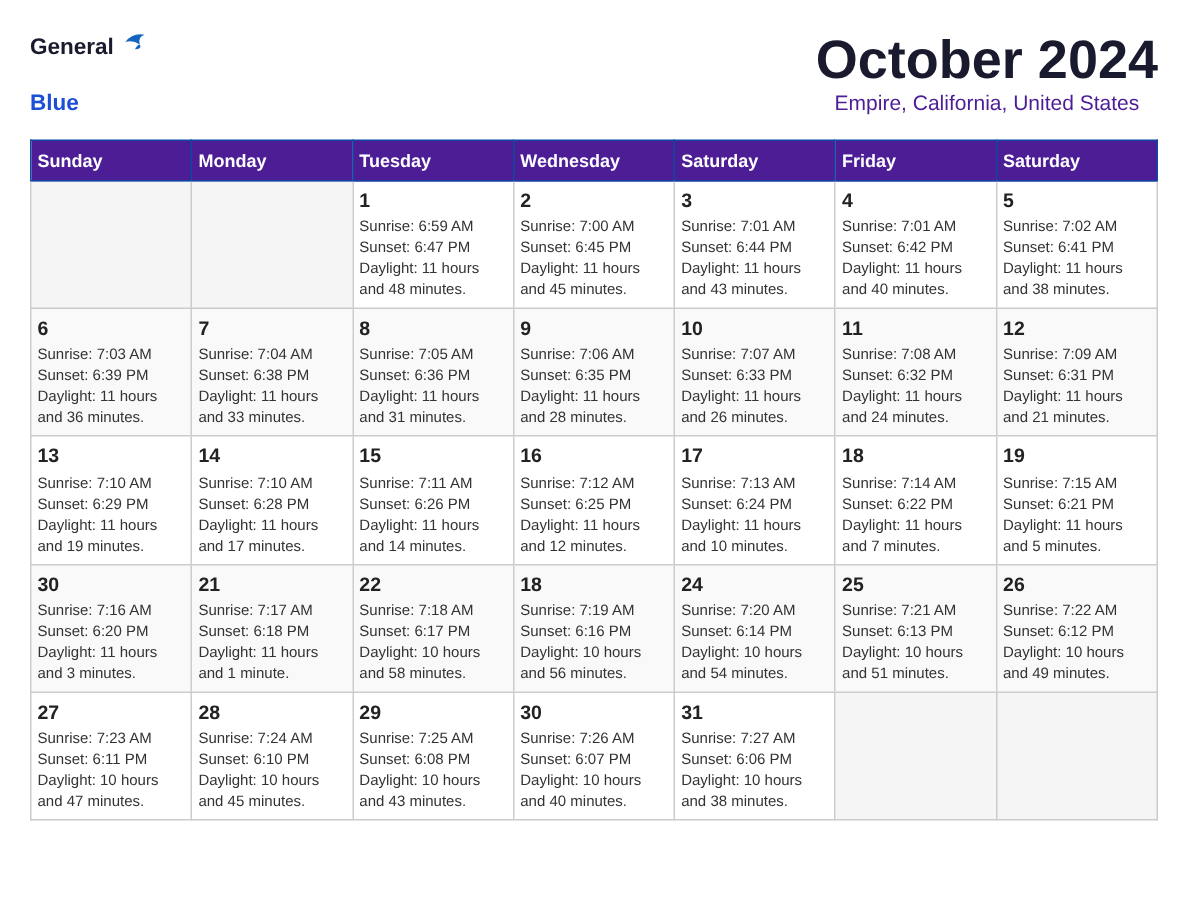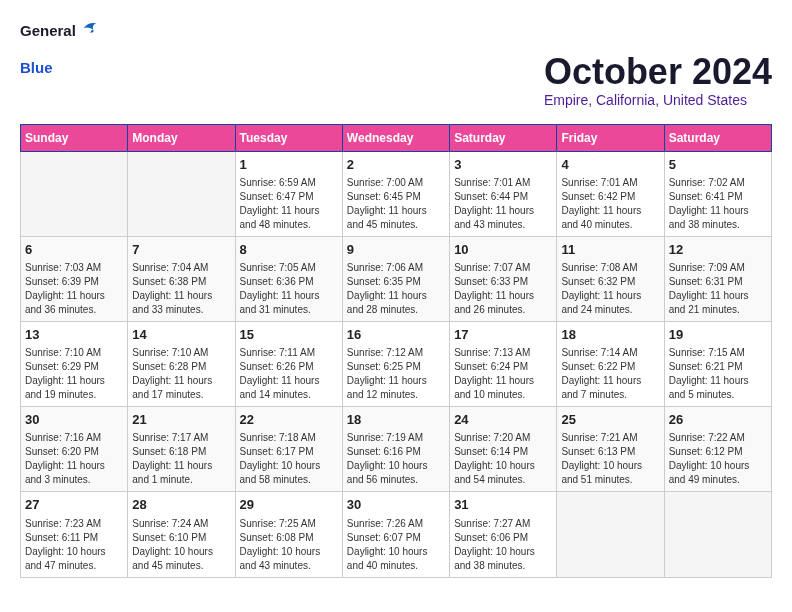--- a/index.html
+++ b/index.html
@@ -31,40 +31,39 @@
     .logo-icon {
       width: 16px;
       height: 16px;
       margin-left: 2px;
     }
     .logo-row {
       display: flex;
       align-items: center;
     }
     .title-block {
-      text-align: left;
-      margin-top: 32px;
+      text-align: center;
     }
     .month-title {
       font-size: 36px;
       font-weight: bold;
       color: #1a1a2e;
       line-height: 1.1;
     }
     .location {
       font-size: 14px;
       color: #4c1d95;
     }
     table {
       width: 100%;
       border-collapse: collapse;
       font-size: 11px;
     }
     thead tr th {
-      background-color: #ec4899;
+      background-color: #4c1d95;
       color: #fff;
       padding: 6px 4px;
       text-align: left;
       font-size: 12px;
       font-weight: bold;
       border: 1px solid #0d47a1;
     }
     tbody tr td {
       border: 1px solid #ccc;
       vertical-align: top;

